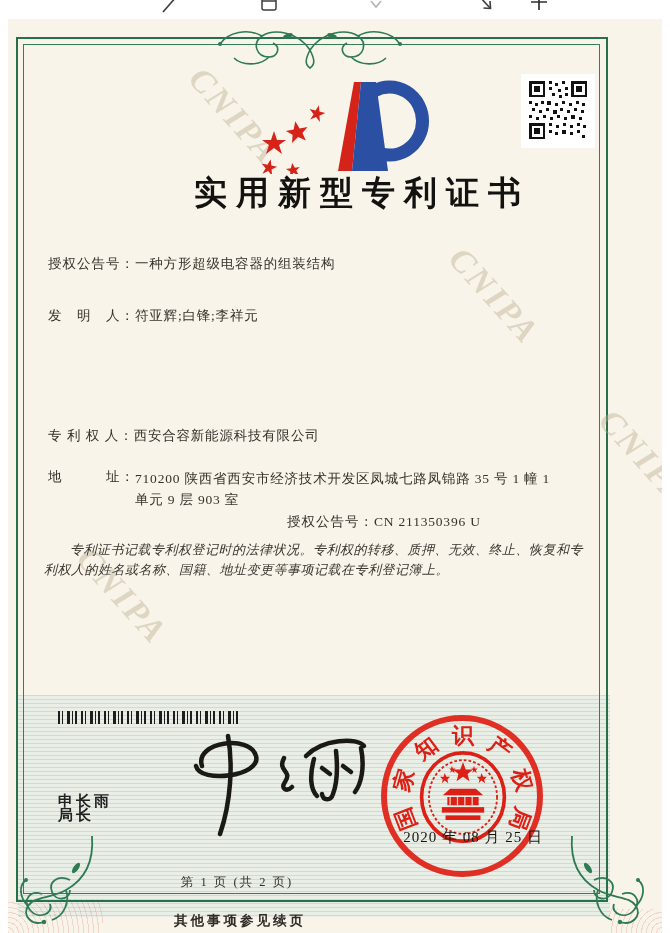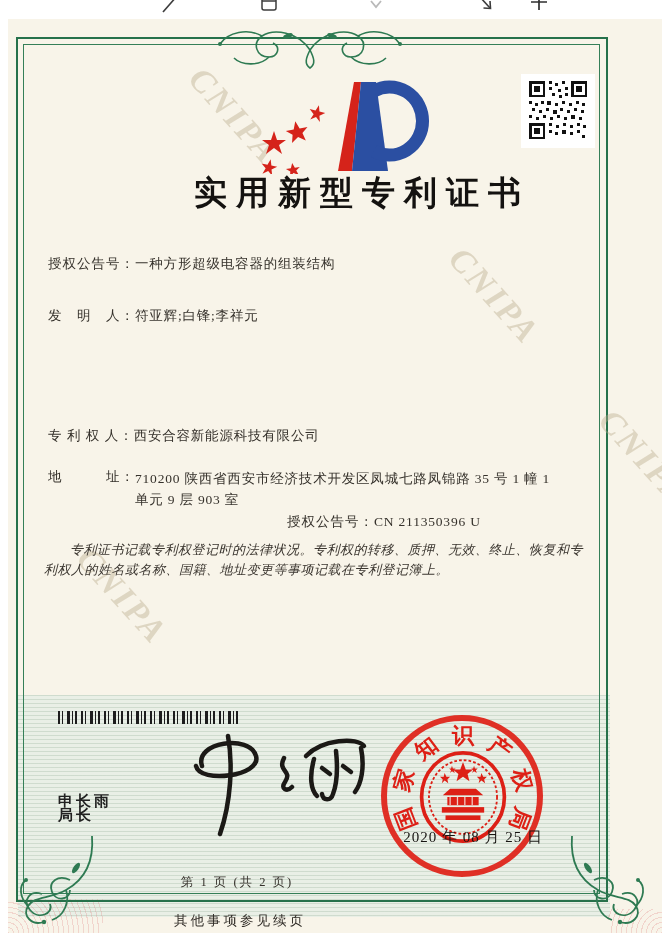--- a/index.html
+++ b/index.html
@@ -64,21 +64,21 @@
   .a3{transform:rotate(0deg)    translateY(-61px);}
   .a4{transform:rotate(37deg)   translateY(-61px);}
   .a5{transform:rotate(74deg)   translateY(-61px);}
   .a6{transform:rotate(111deg)  translateY(-61px);}
   #emblem{position:absolute;left:36px;top:34px;width:92px;height:96px;}
   .seal-date{left:380px;top:809px;width:170px;text-align:center;font-size:15px;
              letter-spacing:1px;color:#171512;z-index:5;white-space:nowrap;}
 
   .page-info{left:129px;top:855px;width:200px;text-align:center;font-size:12.5px;
              letter-spacing:2px;color:#35312b;z-index:3;}
-  .footer-note{left:132px;top:893px;width:200px;text-align:center;font-size:13.5px;font-weight:400;
+  .footer-note{left:132px;top:893px;width:200px;text-align:center;font-size:13.5px;font-weight:700;
                letter-spacing:3px;color:#2f2b26;z-index:3;}
 
   #qr-patch{left:513px;top:55px;width:74px;height:74px;background:#fff;z-index:2;}
   #qr{position:absolute;left:8px;top:7px;}
 </style>
 </head>
 <body>
 
 <div id="toolbar" class="abs">
   <div class="tb-icon" style="left:159px">

